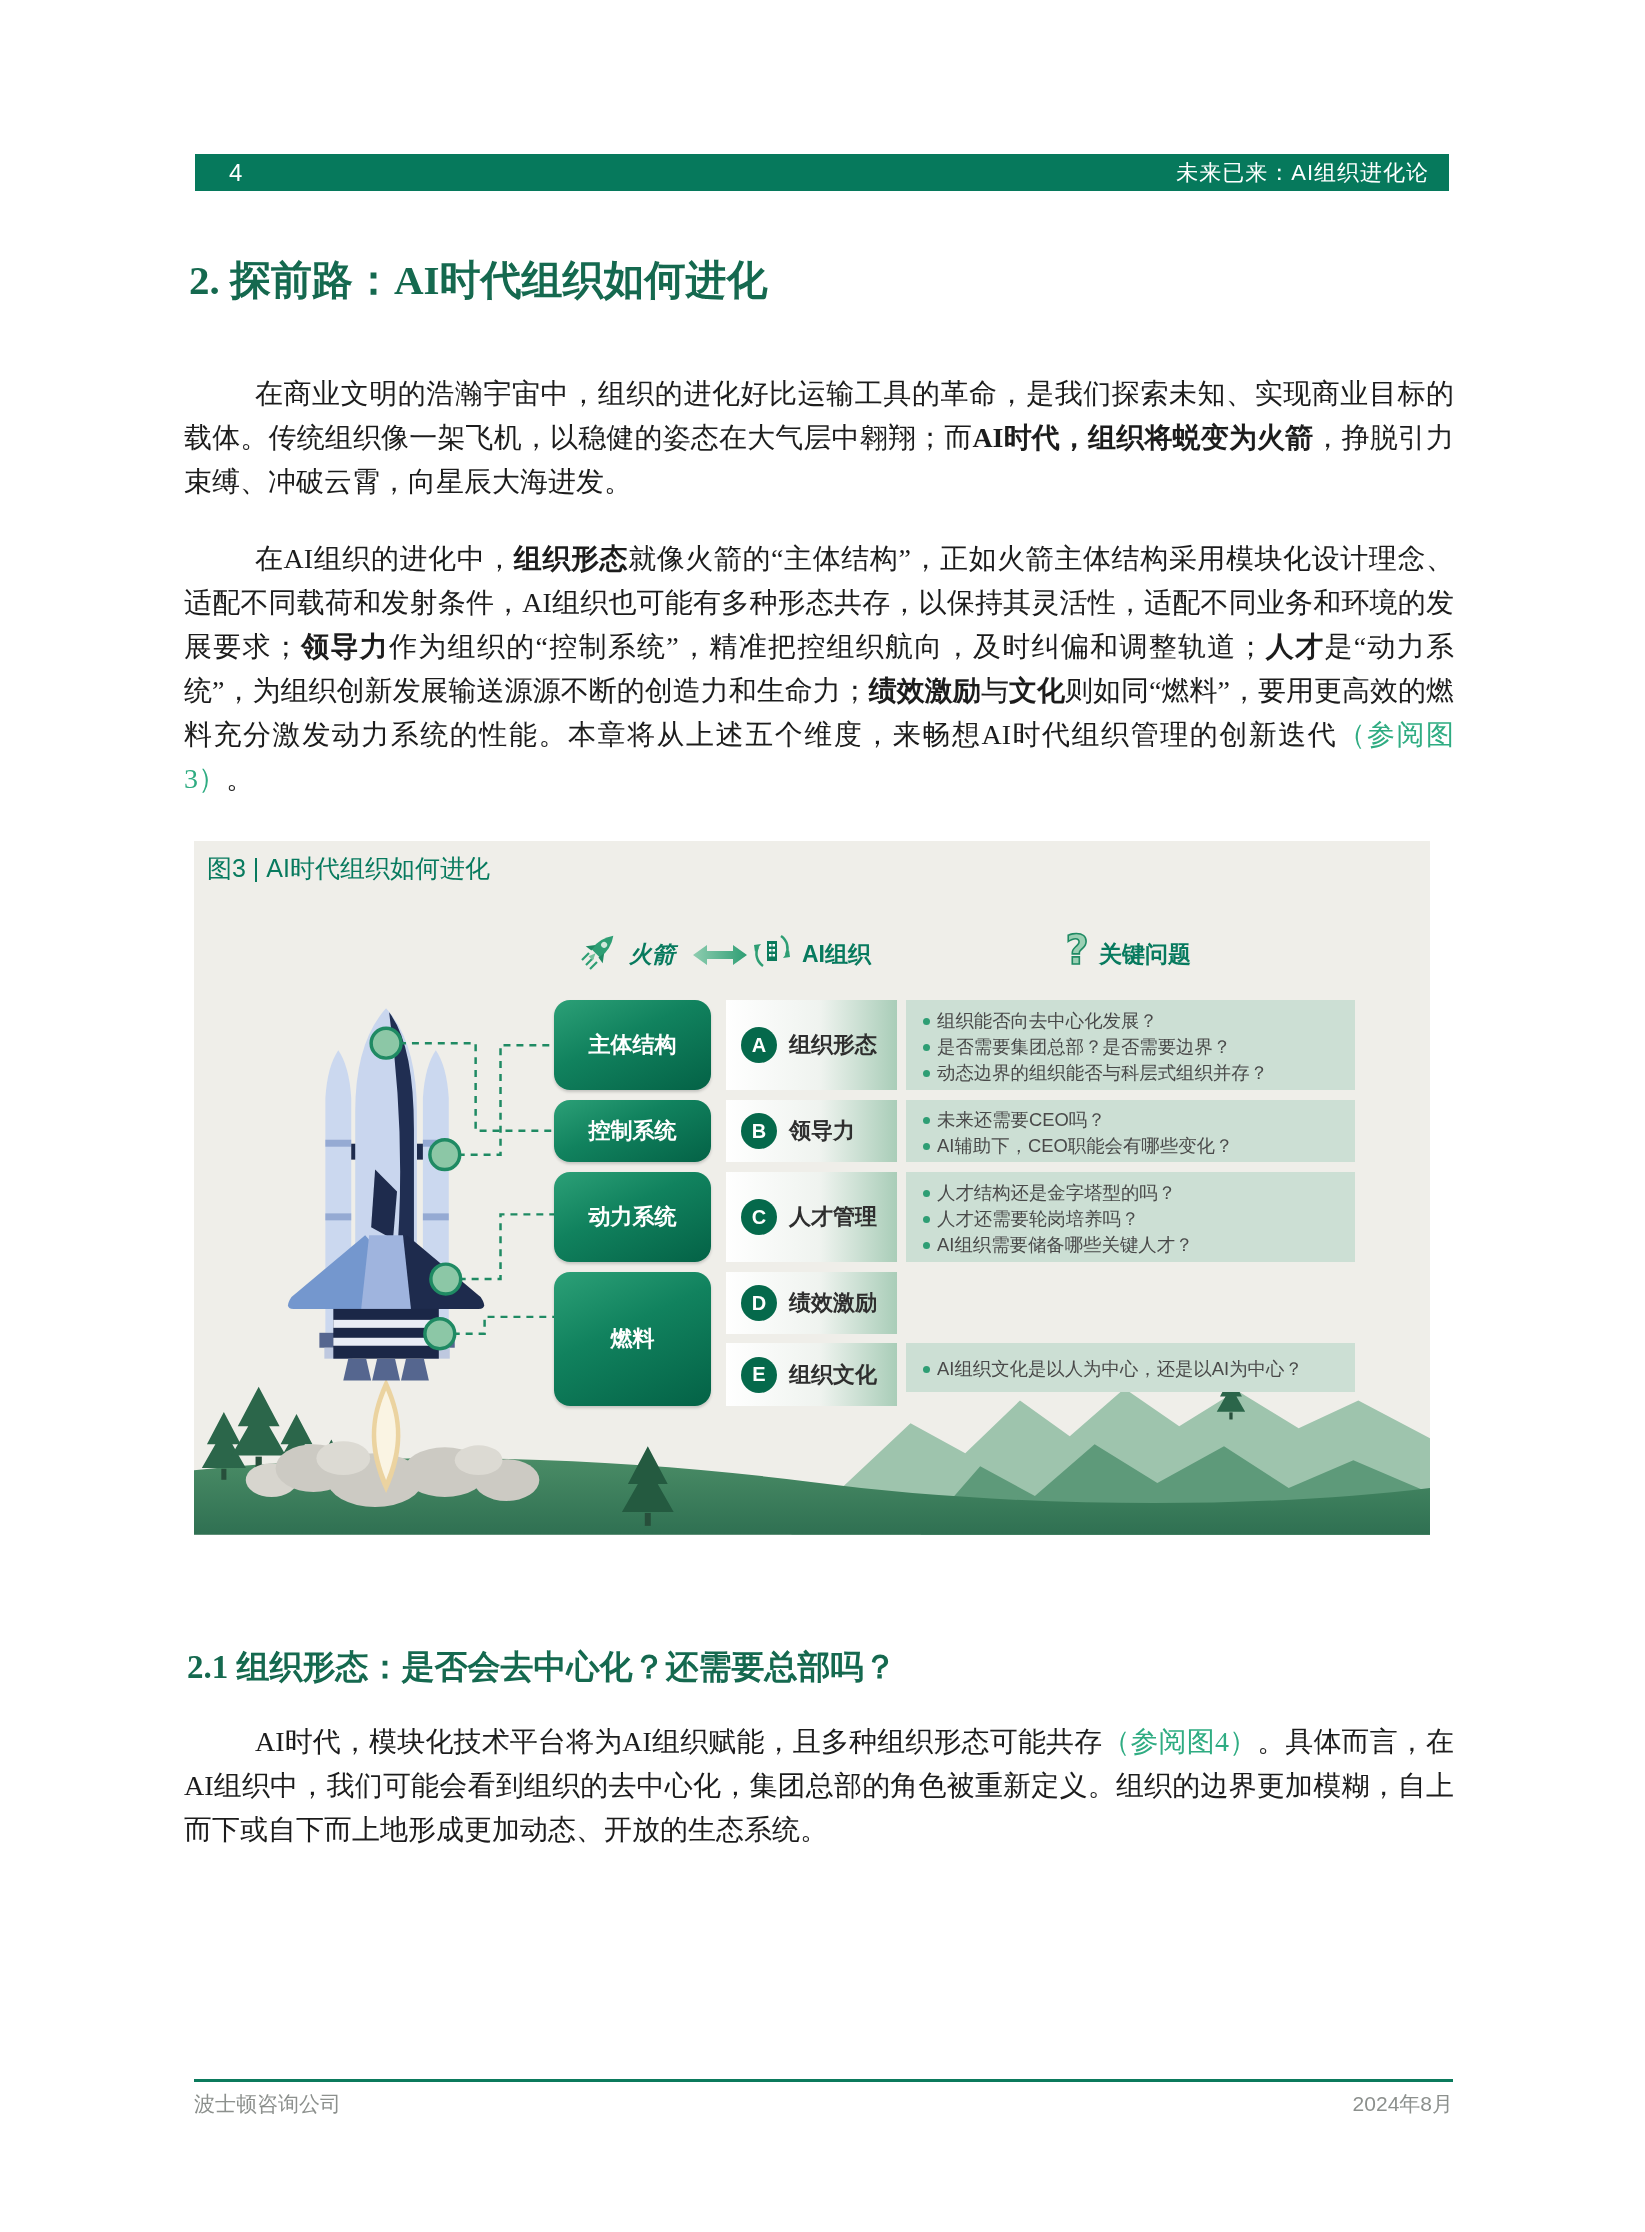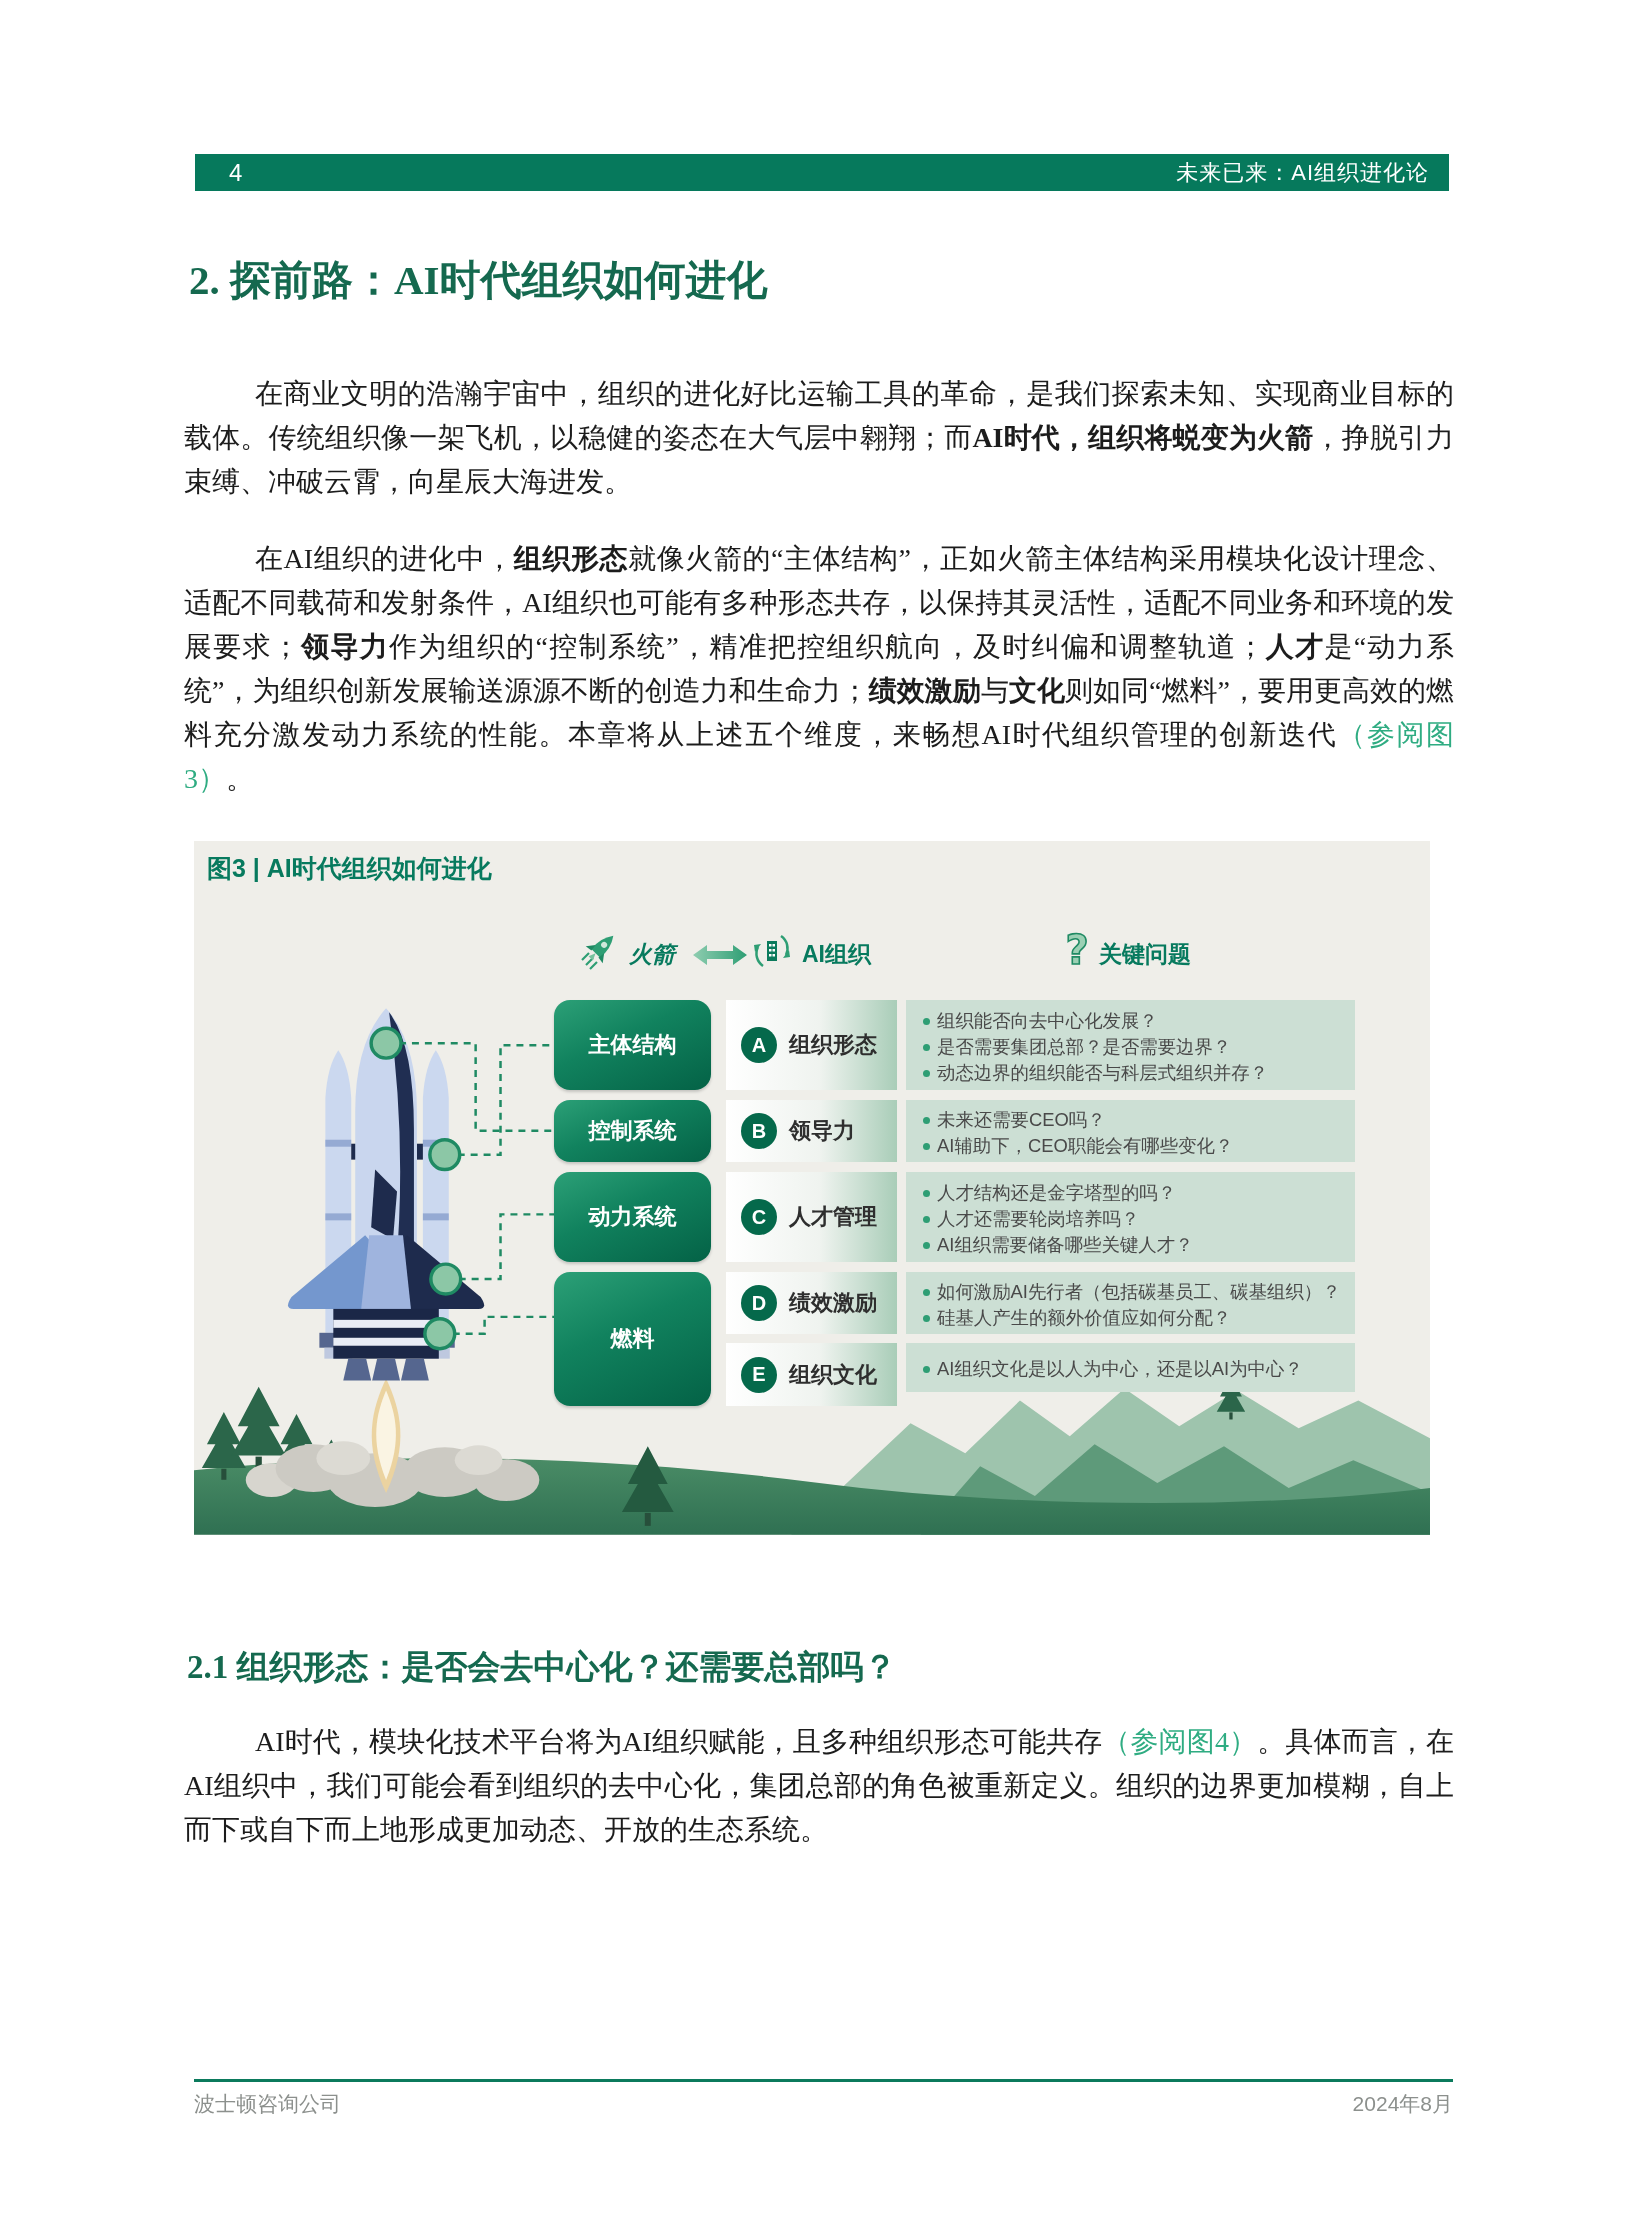--- a/index.html
+++ b/index.html
@@ -32,21 +32,21 @@
   #p2{top:537px;}
   #p3{top:1720px;}
   .b{font-weight:bold;}
   .g{color:#2FAC82;}
 
   
   #figure{
     left:194px;top:841px;width:1236px;height:694px;background:#EFEEE9;
     font-family:"Liberation Sans","DejaVu Sans",sans-serif;
   }
-  #fig-title{position:absolute;left:13px;top:11px;font-size:25px;font-weight:bold;color:#077A5E;z-index:3;}
+  #fig-title{position:absolute;left:13px;top:11px;font-size:25px;font-weight:normal;color:#077A5E;z-index:3;}
   #fig-art{position:absolute;left:0;top:0;z-index:1;}
 
   .lg{
     position:absolute;top:90px;height:46px;display:flex;align-items:center;gap:9px;
     color:#077A5E;font-weight:bold;font-size:23px;z-index:3;
   }
   #lg-rocket{left:386px;font-style:italic;}
   #lg-arrow{left:496px;top:100px;height:28px;}
   #lg-org{left:557px;}
   #lg-q{left:870px;}
@@ -318,24 +318,20 @@
     </ul>
   <ul class="q-box" id="q-c">
       <li>人才结构还是金字塔型的吗？</li>
       <li>人才还需要轮岗培养吗？</li>
       <li>AI组织需要储备哪些关键人才？</li>
     </ul>
   <ul class="q-box" id="q-b">
       <li>未来还需要CEO吗？</li>
       <li>AI辅助下，CEO职能会有哪些变化？</li>
     </ul>
-  <ul class="q-box" id="q-d">
-      <li>如何激励AI先行者（包括碳基员工、碳基组织）？</li>
-      <li>硅基人产生的额外价值应如何分配？</li>
-    </ul>
   <ul class="q-box" id="q-e">
       <li>AI组织文化是以人为中心，还是以AI为中心？</li>
     </ul>
 </div>
 
 <div class="abs" id="sub-heading">2.1 组织形态：是否会去中心化？还需要总部吗？</div>
 <p class="body-p" id="p3"><span>AI时代，模块化技术平台将为AI组织赋能，且多种组织形态可能共存</span><span class="g">（参阅图4）</span><span>。具体而言，在AI组织中，我们可能会看到组织的去中心化，集团总部的角色被重新定义。组织的边界更加模糊，自上而下或自下而上地形成更加动态、开放的生态系统。</span></p>
 
 <div class="abs" id="footer-line"></div>
 <div class="abs sans" id="footer">

